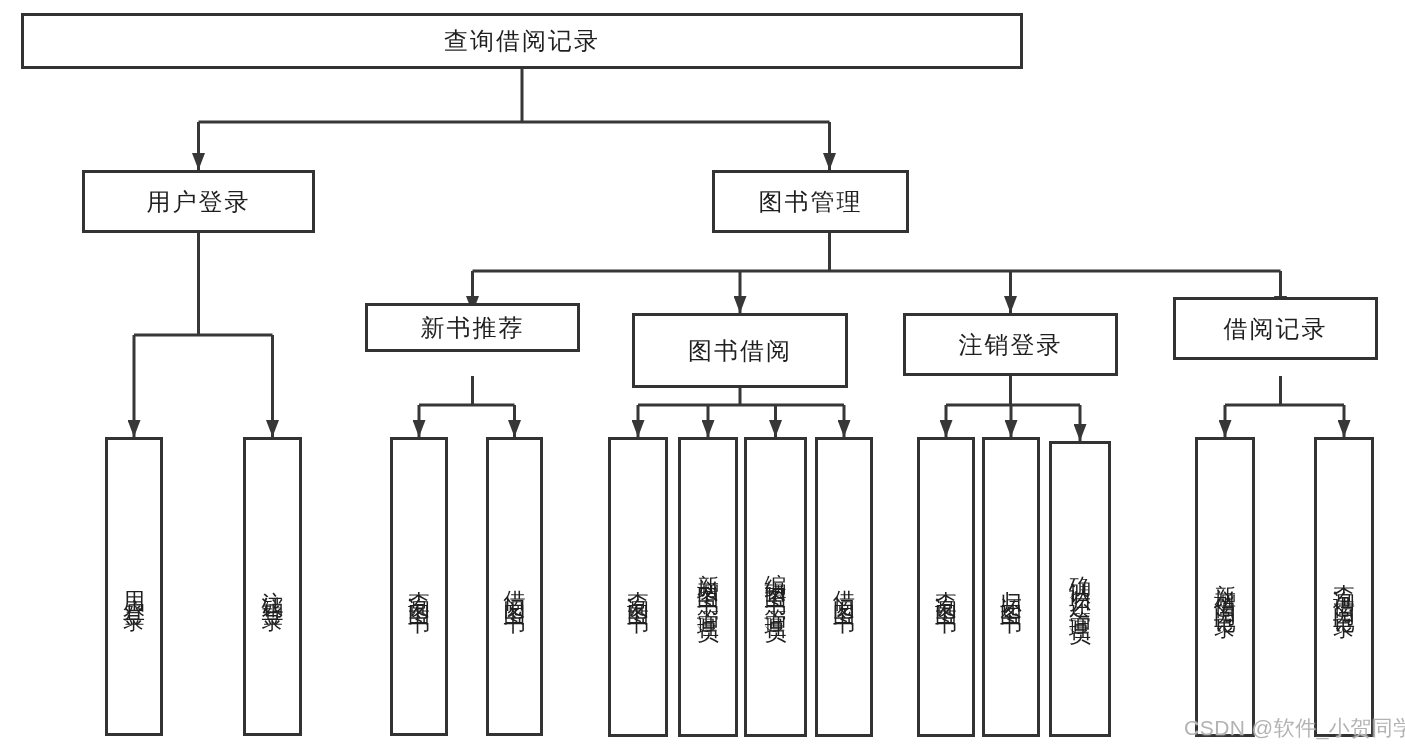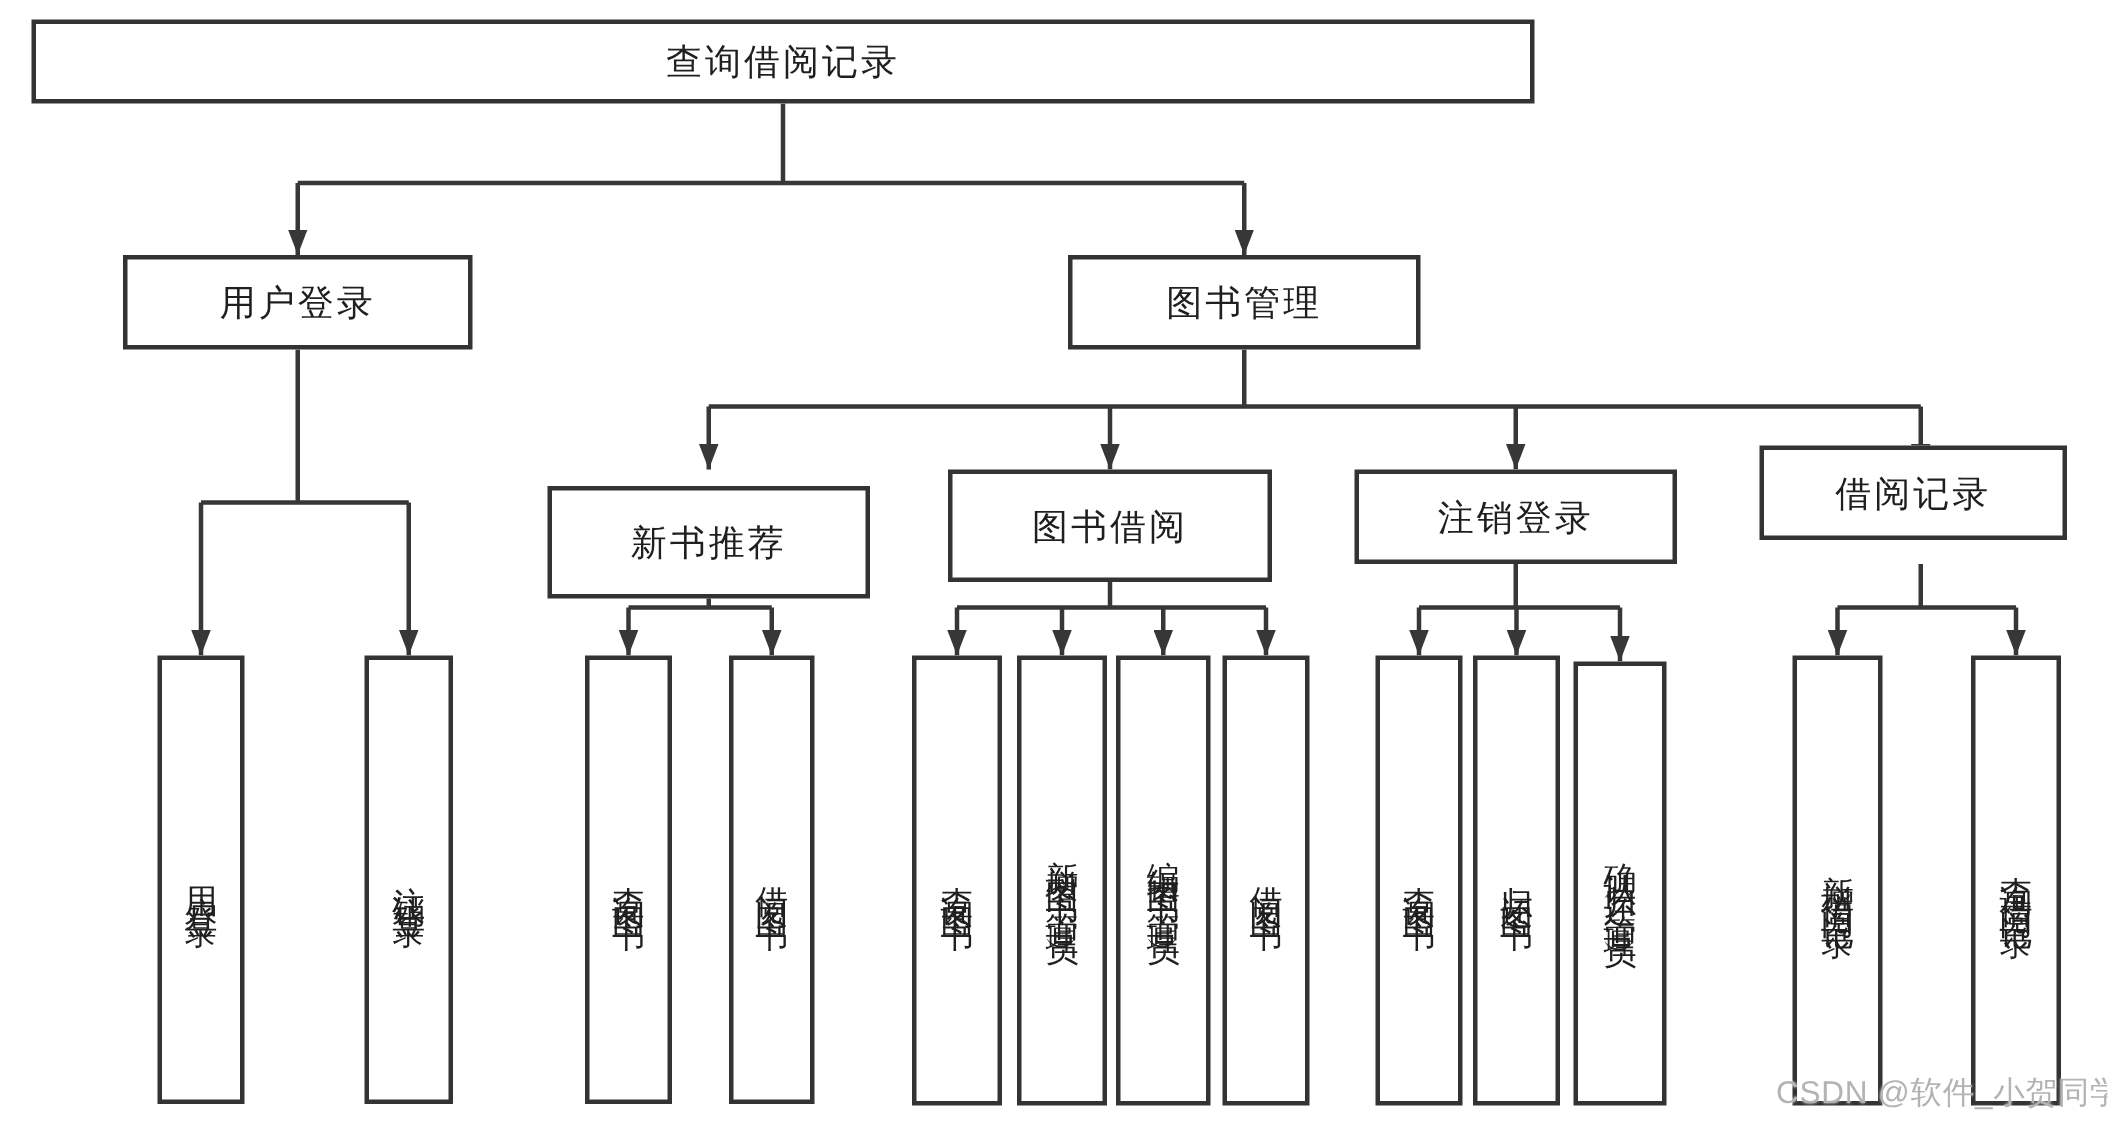--- a/index.html
+++ b/index.html
@@ -98,25 +98,25 @@
     </g>
   </svg>
 
   <div class="node hbox" style="left:21px;top:13px;width:1002px;height:56px">
     <span>查询借阅记录</span>
   </div>
 
   <div class="node hbox" style="left:82px;top:170px;width:233px;height:63px">
     <span>用户登录</span>
   </div>
-  <div class="node hbox" style="left:712px;top:170px;width:235px;height:63px">
+  <div class="node hbox" style="left:712px;top:170px;width:197px;height:63px">
     <span>图书管理</span>
   </div>
 
-  <div class="node hbox" style="left:365px;top:324px;width:215px;height:75px">
+  <div class="node hbox" style="left:365px;top:303px;width:215px;height:49px">
     <span>新书推荐</span>
   </div>
   <div class="node hbox" style="left:632px;top:313px;width:216px;height:75px">
     <span>图书借阅</span>
   </div>
   <div class="node hbox" style="left:903px;top:313px;width:215px;height:63px">
     <span>注销登录</span>
   </div>
   <div class="node hbox" style="left:1173px;top:297px;width:205px;height:63px">
     <span>借阅记录</span>

